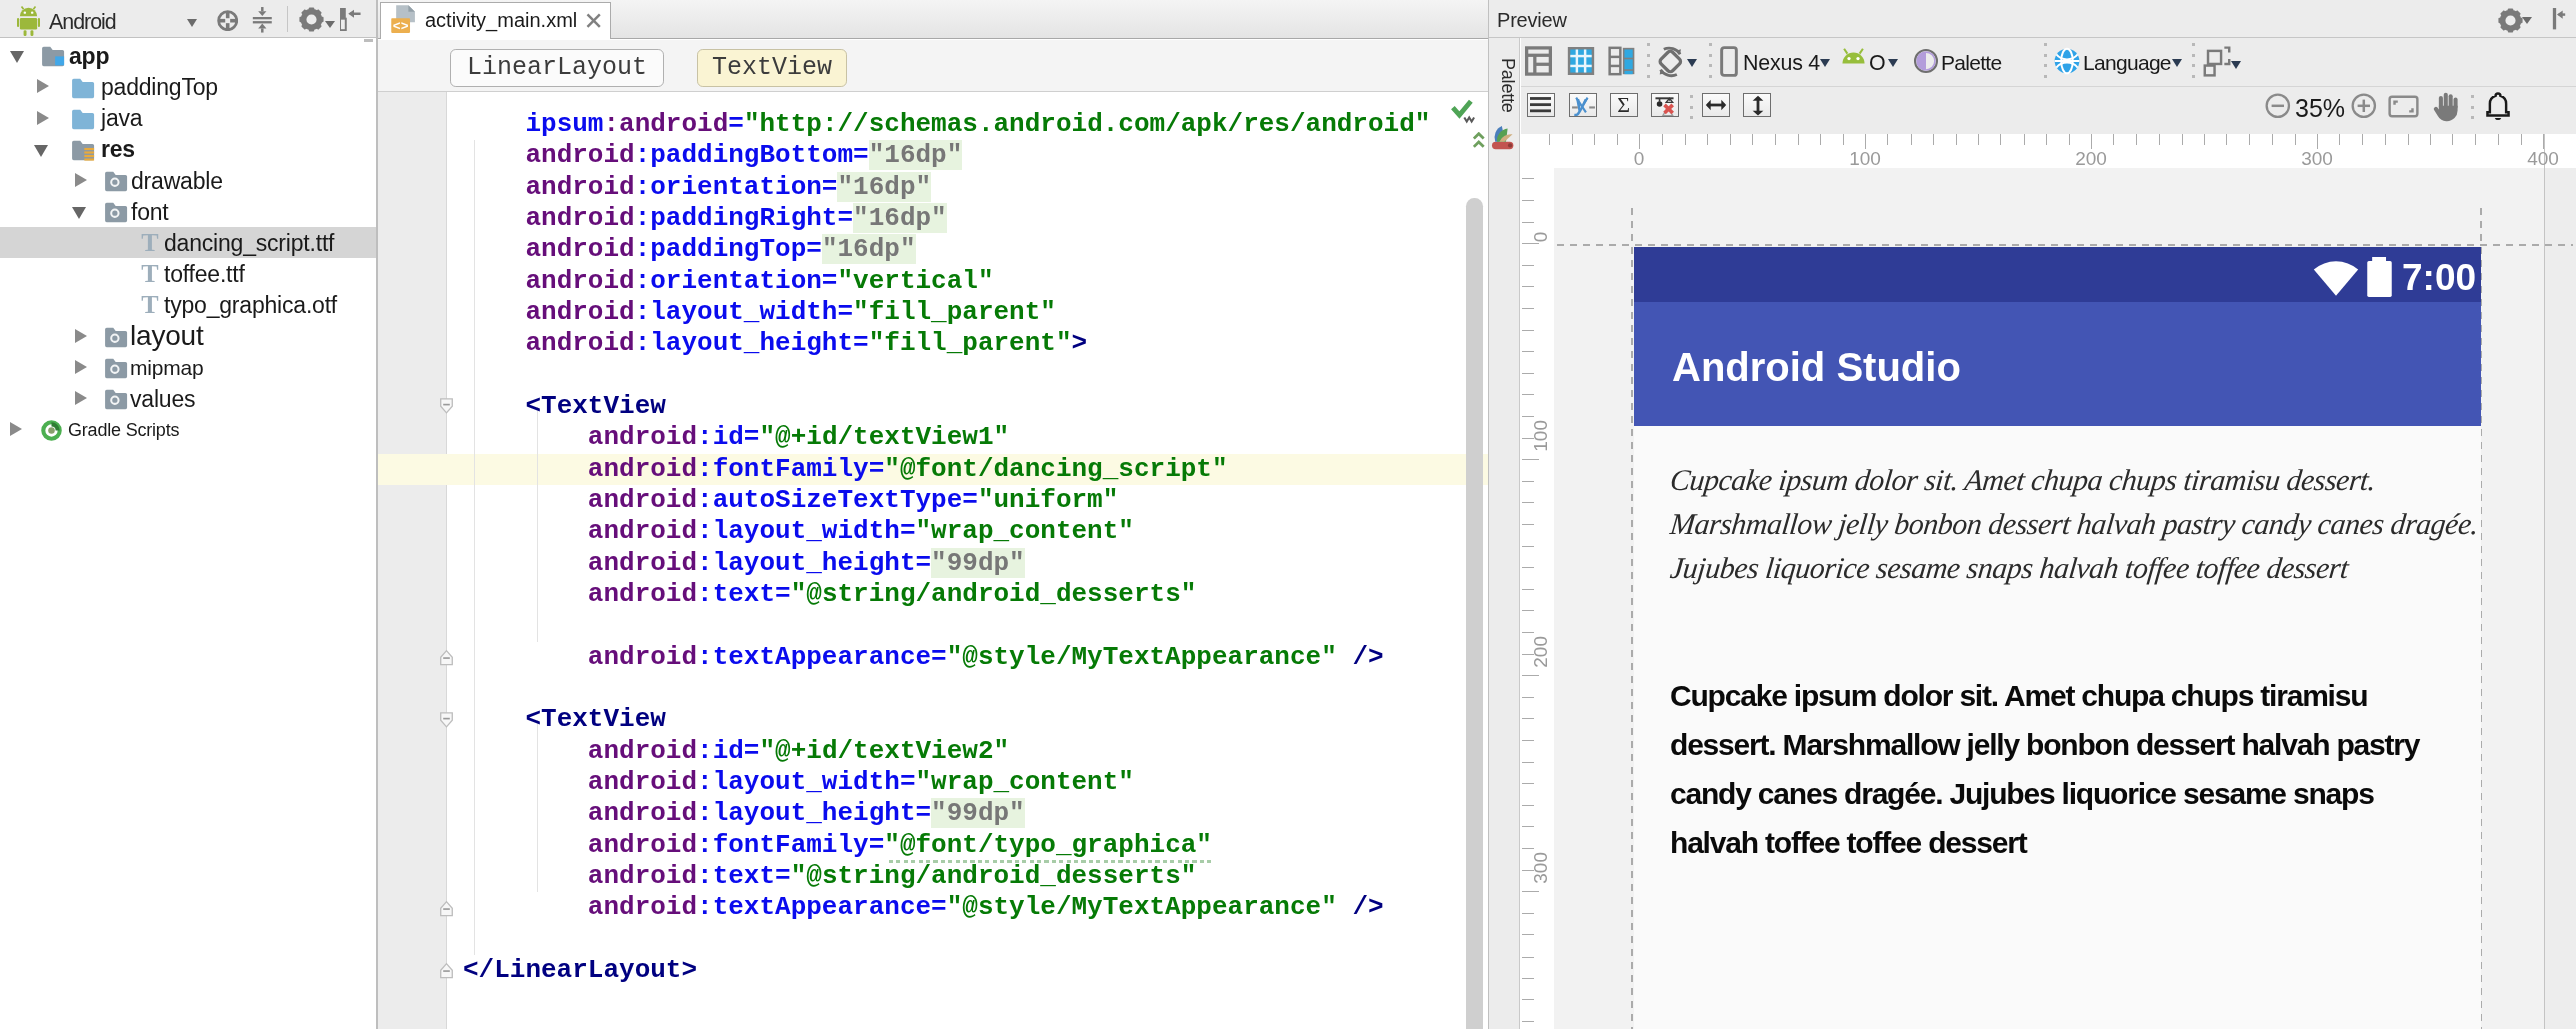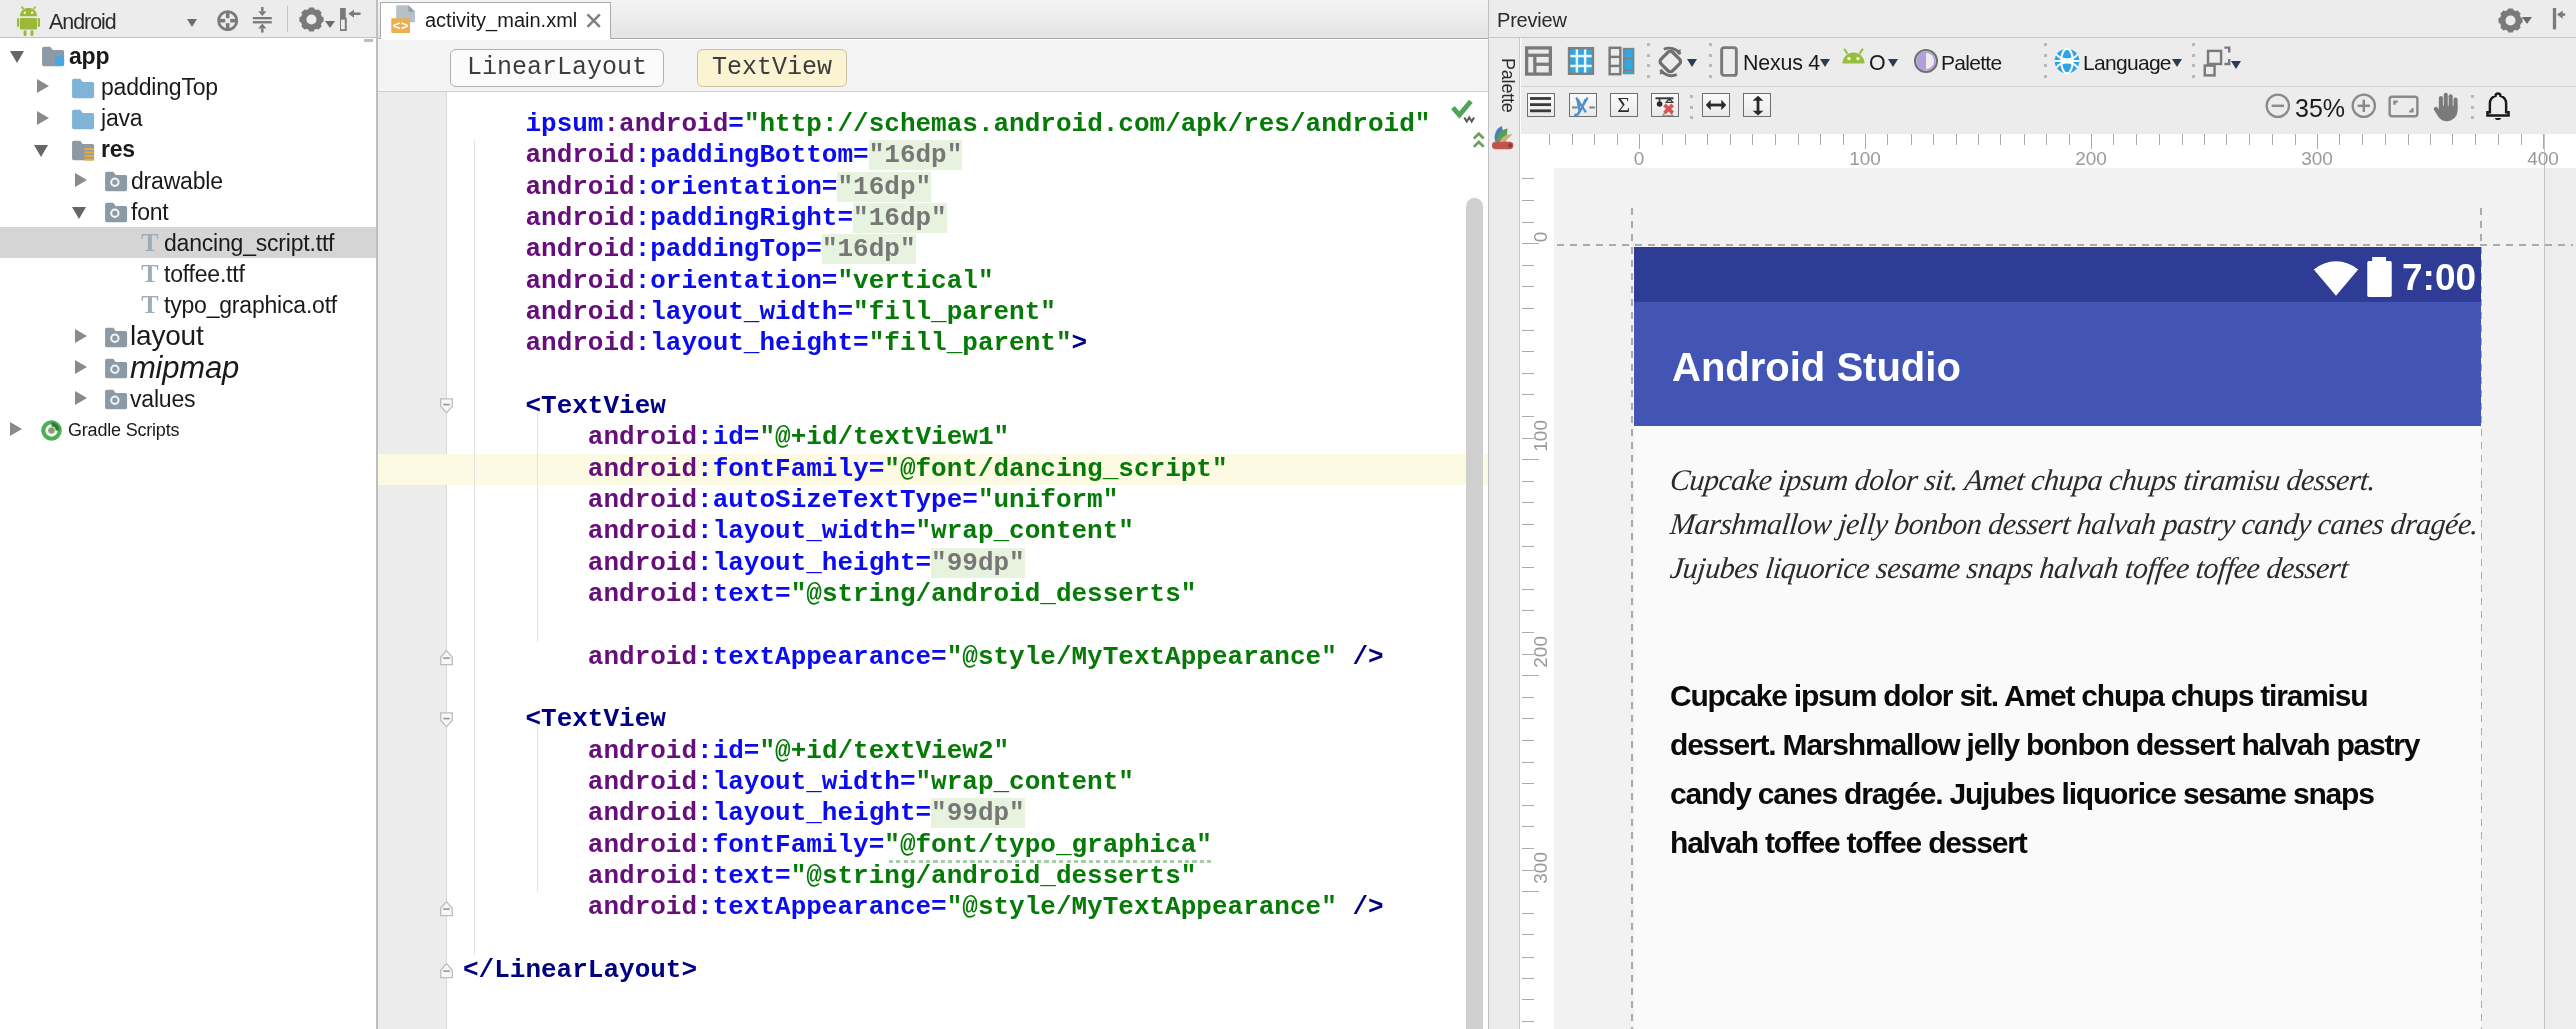--- a/index.html
+++ b/index.html
@@ -109,21 +109,21 @@
 <svg class="abs" style="left:104px;top:326px" width="25" height="22" viewBox="0 0 30 27">
     <path d="M1 4 a2 2 0 0 1 2-2 h8 l3 4 h12 a2 2 0 0 1 2 2 v16 a2 2 0 0 1-2 2 h-23 a2 2 0 0 1-2-2 z" fill="#8C9AA5"></path>
     <circle cx="13" cy="15" r="4.5" fill="none" stroke="#F2F4F5" stroke-width="2.5"></circle>
   </svg>
 <div style="position:absolute;left:130px;top:323px;font-size:28px;color:#1a1a1a;line-height:26px;white-space:nowrap;letter-spacing:-0.2px;">layout</div>
 <div style="position:absolute;left:75px;top:360px;width:0px;height:0px;width:0;height:0;border-left:12.4px solid #8a8a8a;border-top:7.8px solid transparent;border-bottom:7.8px solid transparent;"></div>
 <svg class="abs" style="left:104px;top:357px" width="25" height="22" viewBox="0 0 30 27">
     <path d="M1 4 a2 2 0 0 1 2-2 h8 l3 4 h12 a2 2 0 0 1 2 2 v16 a2 2 0 0 1-2 2 h-23 a2 2 0 0 1-2-2 z" fill="#8C9AA5"></path>
     <circle cx="13" cy="15" r="4.5" fill="none" stroke="#F2F4F5" stroke-width="2.5"></circle>
   </svg>
-<div style="position:absolute;left:130px;top:355px;font-size:31px;color:#1a1a1a;line-height:26px;white-space:nowrap;letter-spacing:-0.2px;font-style:italic;">mipmap</div>
+<div style="position:absolute;left:130px;top:355px;font-size:21px;color:#1a1a1a;line-height:26px;white-space:nowrap;letter-spacing:-0.2px;">mipmap</div>
 <div style="position:absolute;left:75px;top:391px;width:0px;height:0px;width:0;height:0;border-left:12.4px solid #8a8a8a;border-top:7.8px solid transparent;border-bottom:7.8px solid transparent;"></div>
 <svg class="abs" style="left:104px;top:388px" width="25" height="22" viewBox="0 0 30 27">
     <path d="M1 4 a2 2 0 0 1 2-2 h8 l3 4 h12 a2 2 0 0 1 2 2 v16 a2 2 0 0 1-2 2 h-23 a2 2 0 0 1-2-2 z" fill="#8C9AA5"></path>
     <circle cx="13" cy="15" r="4.5" fill="none" stroke="#F2F4F5" stroke-width="2.5"></circle>
   </svg>
 <div style="position:absolute;left:130px;top:386px;font-size:23px;color:#1a1a1a;line-height:26px;white-space:nowrap;letter-spacing:-0.2px;">values</div>
 <div style="position:absolute;left:10px;top:422px;width:0px;height:0px;width:0;height:0;border-left:12.4px solid #8a8a8a;border-top:7.8px solid transparent;border-bottom:7.8px solid transparent;"></div>
 <svg class="abs" style="left:40px;top:419px" width="23" height="23" viewBox="0 0 28 28">
 <circle cx="14" cy="14" r="10" fill="none" stroke="#4CAF50" stroke-width="5"></circle>
 <circle cx="14" cy="14" r="4" fill="#87A06B"></circle>

